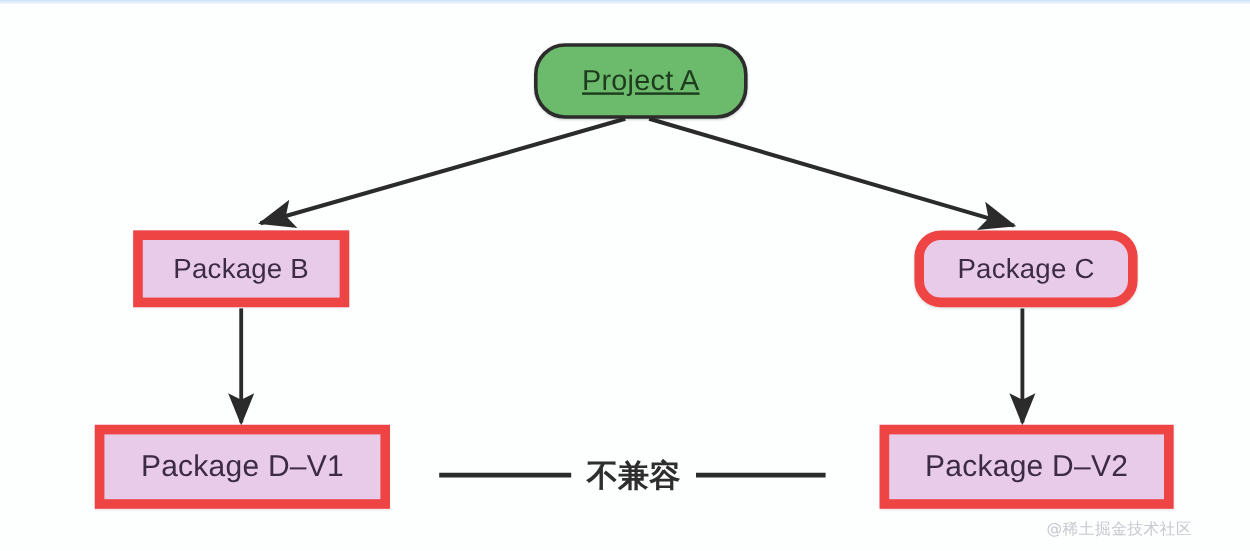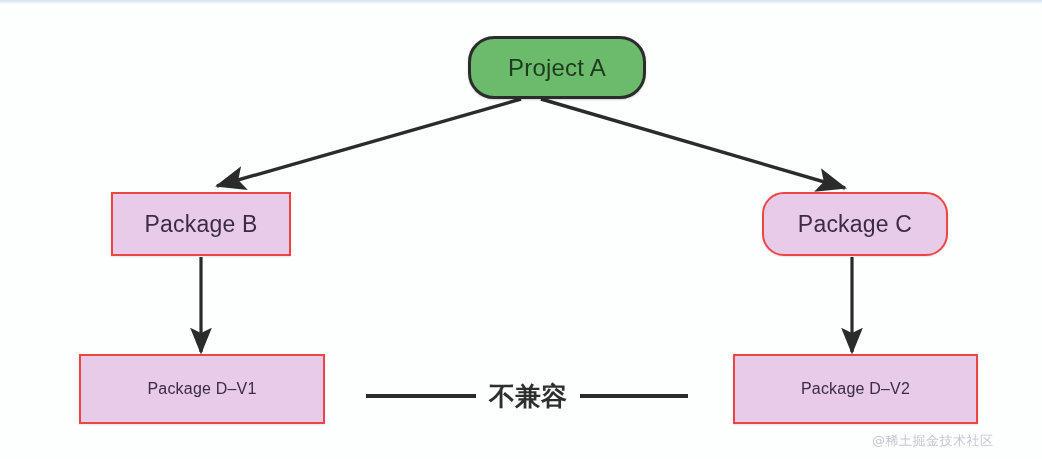--- a/index.html
+++ b/index.html
@@ -43,29 +43,29 @@
   .node-project {
     background: #6cba6c;
     border: 3px solid #2c2c2c;
     border-radius: 26px;
     color: #1d3b1d;
     font-size: 24px;
     box-shadow: 0 1px 2px rgba(0,0,0,0.18);
   }
   .node-pkg {
     background: #e7cbe9;
-    border: 2px solid #ef4444;
+    border: 8px solid #ef4444;
     color: #3d2b45;
     font-size: 23px;
     box-shadow: 0 1px 2px rgba(0,0,0,0.10);
   }
   .node-pkg-lower {
-    font-size: 16px;
+    font-size: 25px;
   }
-  #n-project { left: 468px; top: 36px;  width: 178px; height: 63px; }
+  #n-project { left: 445px; top: 36px;  width: 178px; height: 63px; text-decoration: underline; }
   #n-pkgb    { left: 111px; top: 192px; width: 180px; height: 64px; }
   #n-pkgc    { left: 762px; top: 192px; width: 186px; height: 64px; border-radius: 22px; }
   #n-pkgd1   { left: 79px;  top: 354px; width: 246px; height: 70px; }
   #n-pkgd2   { left: 733px; top: 354px; width: 245px; height: 70px; text-align: center; }
 
   .incompat-label {
     position: absolute;
     left: 476px;
     top: 378px;
     width: 104px;

